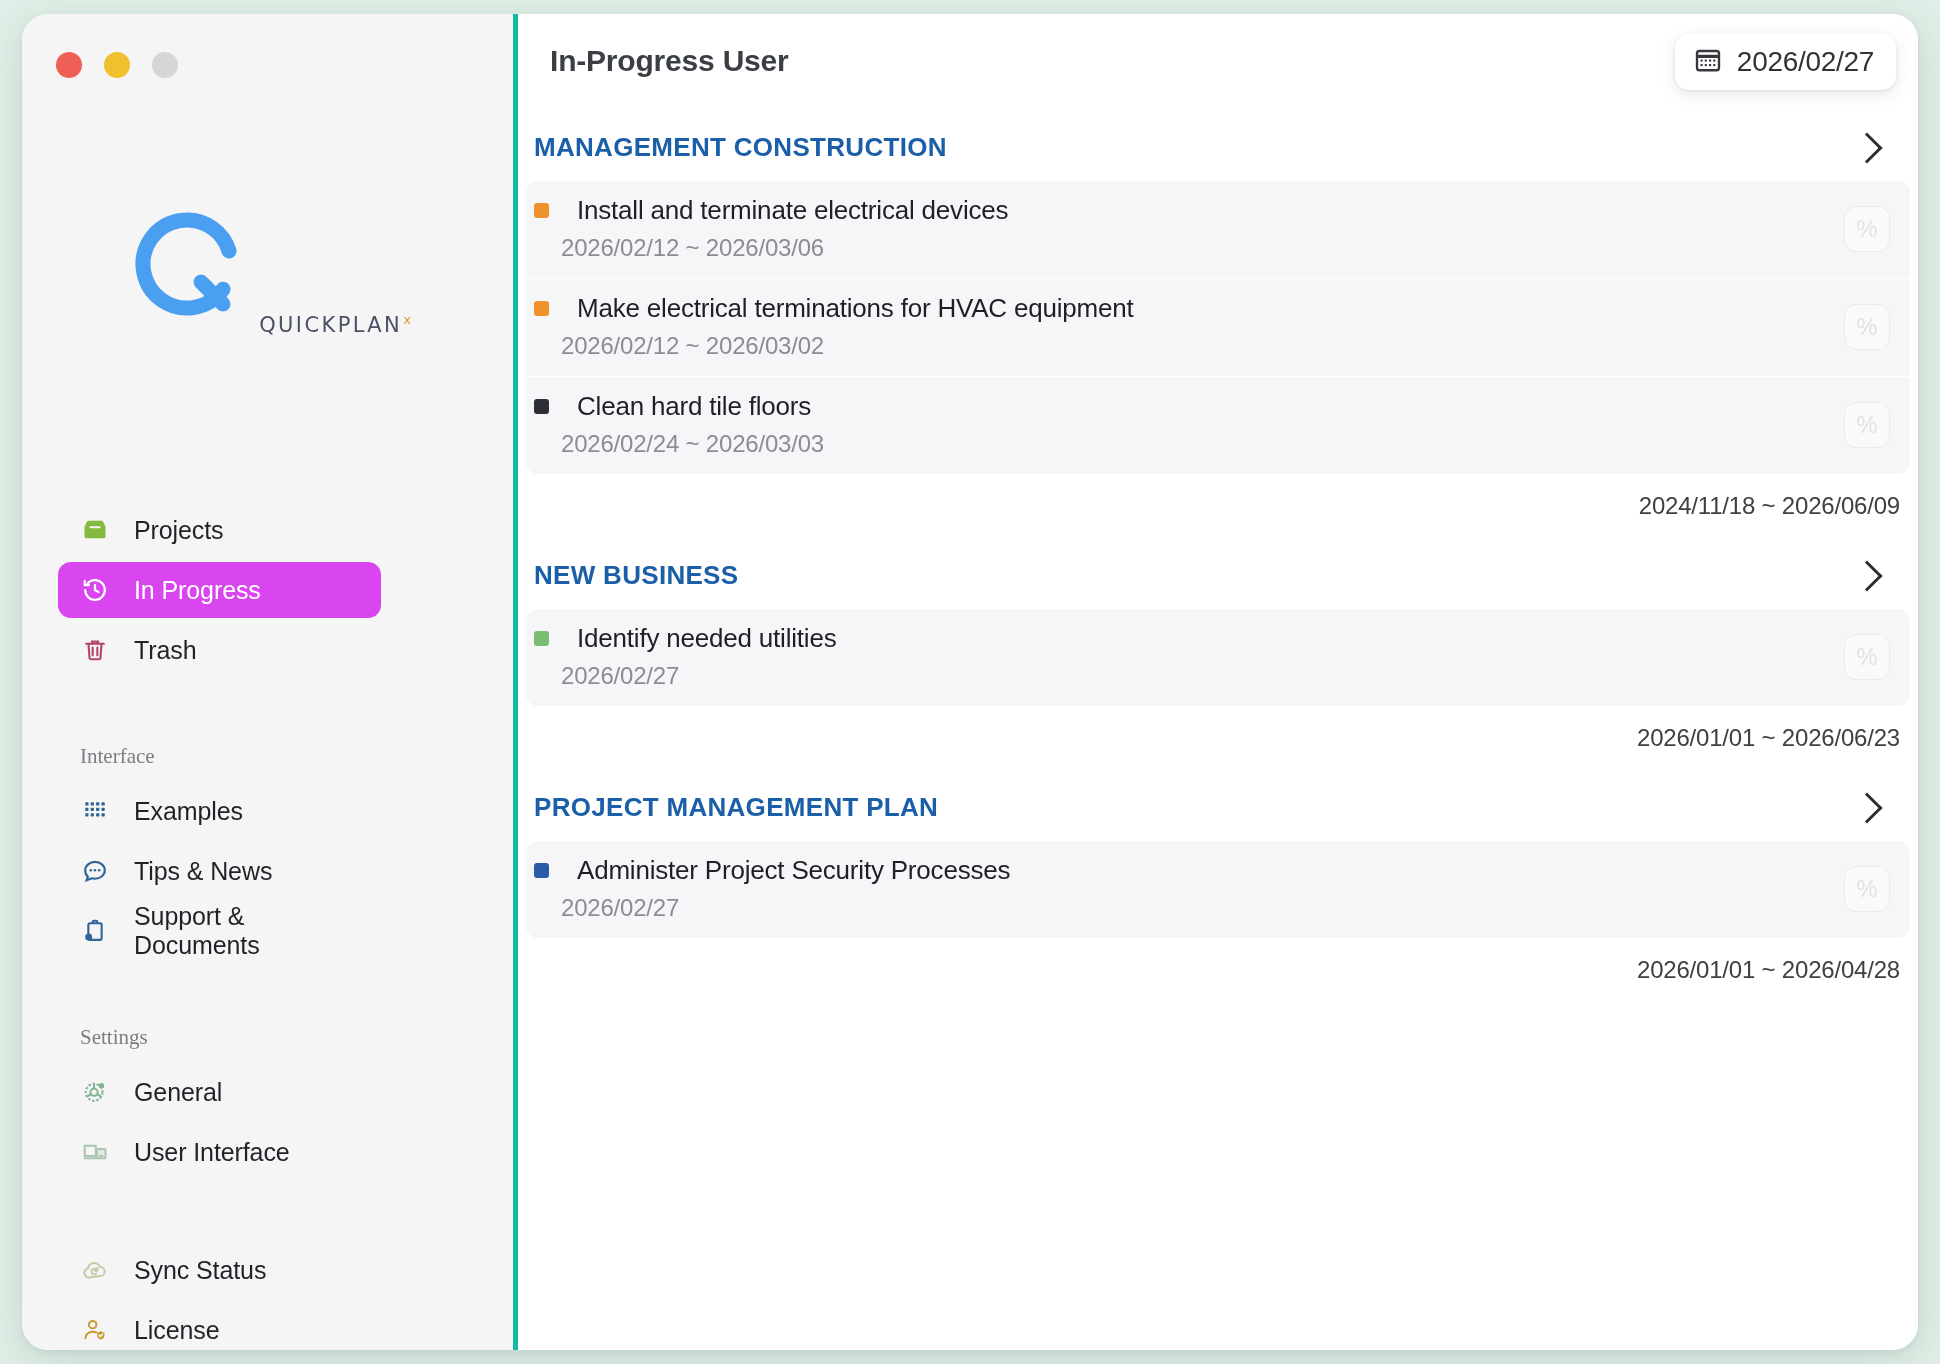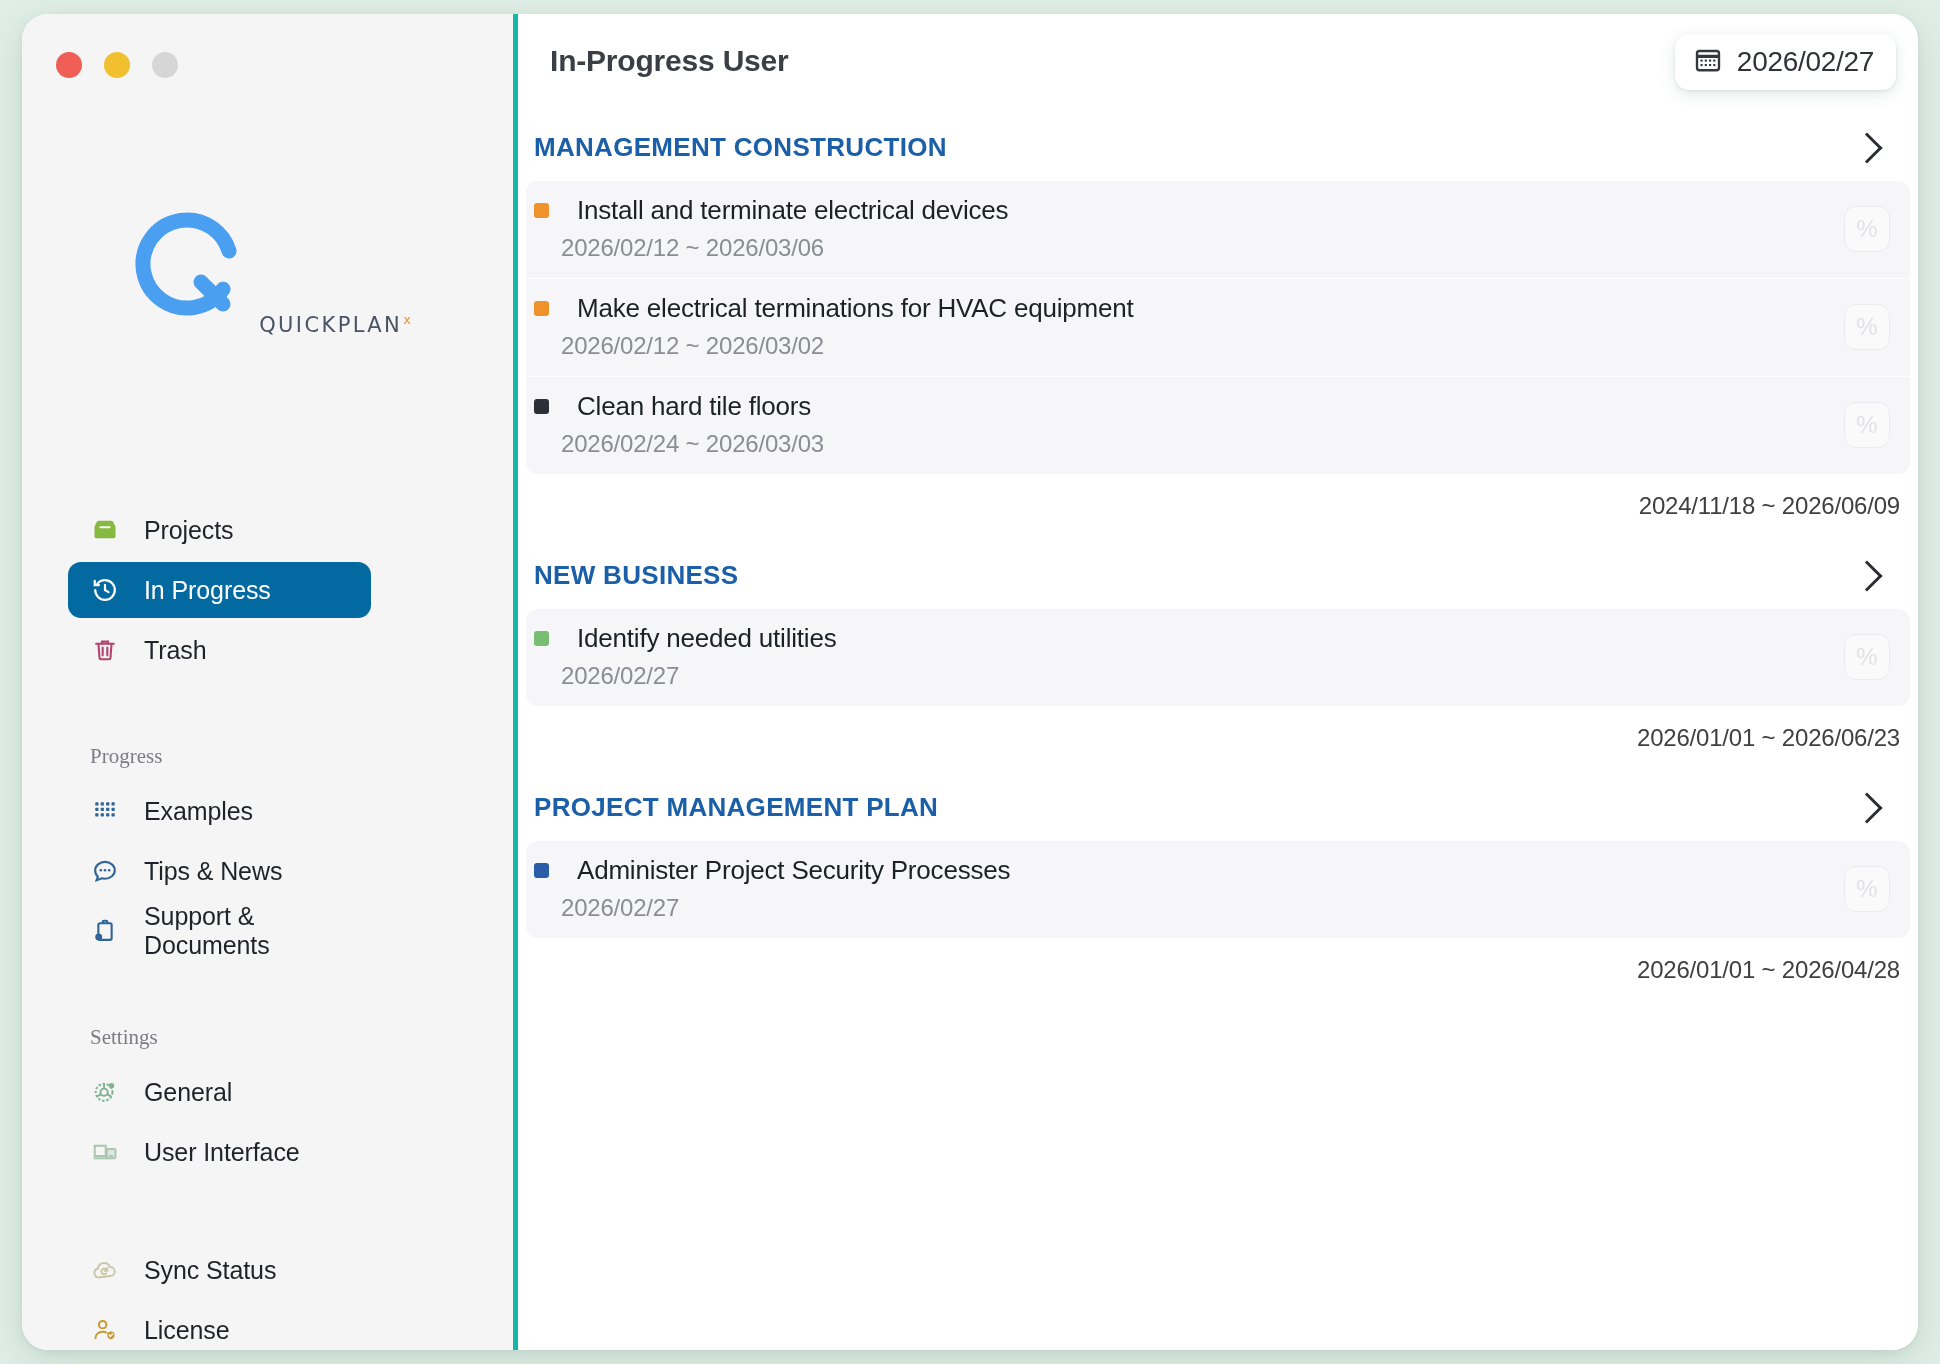--- a/index.html
+++ b/index.html
@@ -77,38 +77,38 @@
     vertical-align: super;
     margin-left: 1px;
   }
 
   
   .nav {
     position: absolute;
     top: 488px;
     left: 0;
     width: 395px;
-    padding: 0 46px;
+    padding: 0 36px;
   }
   .nav-item {
     display: flex;
     align-items: center;
     height: 56px;
     padding: 0 22px;
     border-radius: 13px;
     margin-bottom: 4px;
     cursor: pointer;
     gap: 24px;
   }
   .nav-item .label {
     font-size: 25px;
     color: #1f2328;
     letter-spacing: -0.1px;
   }
-  .nav-item.active { background: #0369a1; }
+  .nav-item.active { background: #d946ef; }
   .nav-item.active .label { color: #ffffff; }
   .nav-icon {
     width: 30px; height: 30px;
     display: flex; align-items: center; justify-content: center;
     flex: 0 0 30px;
   }
 
   .group-title {
     font-family: "Liberation Serif", serif;
     font-size: 21px;
@@ -299,21 +299,21 @@
             <path d="M4.4 6.6h15.2"></path>
             <path d="M9.4 6.6V4.8h5.2v1.8"></path>
             <path d="M6.4 6.6l.9 12.2a1.2 1.2 0 001.2 1.1h7a1.2 1.2 0 001.2-1.1l.9-12.2"></path>
             <path d="M10 10v6.6M14 10v6.6"></path>
           </svg>
         </span>
         <span class="label">Trash</span>
       </div>
 
       <div class="nav-section">
-        <div class="group-title">Progress</div>
+        <div class="group-title">Interface</div>
 
         <div class="nav-item">
           <span class="nav-icon">
             <svg viewBox="0 0 24 24" width="26" height="26" fill="#2f6596">
               <rect x="3" y="4" width="3" height="3" rx="0.6"></rect>
                 <rect x="8" y="4" width="3" height="3" rx="0.6"></rect>
               <rect x="13" y="4" width="3" height="3" rx="0.6"></rect>
                 <rect x="18" y="4" width="3" height="3" rx="0.6"></rect>
               <rect x="3" y="9" width="3" height="3" rx="0.6"></rect>
                 <rect x="8" y="9" width="3" height="3" rx="0.6"></rect>

